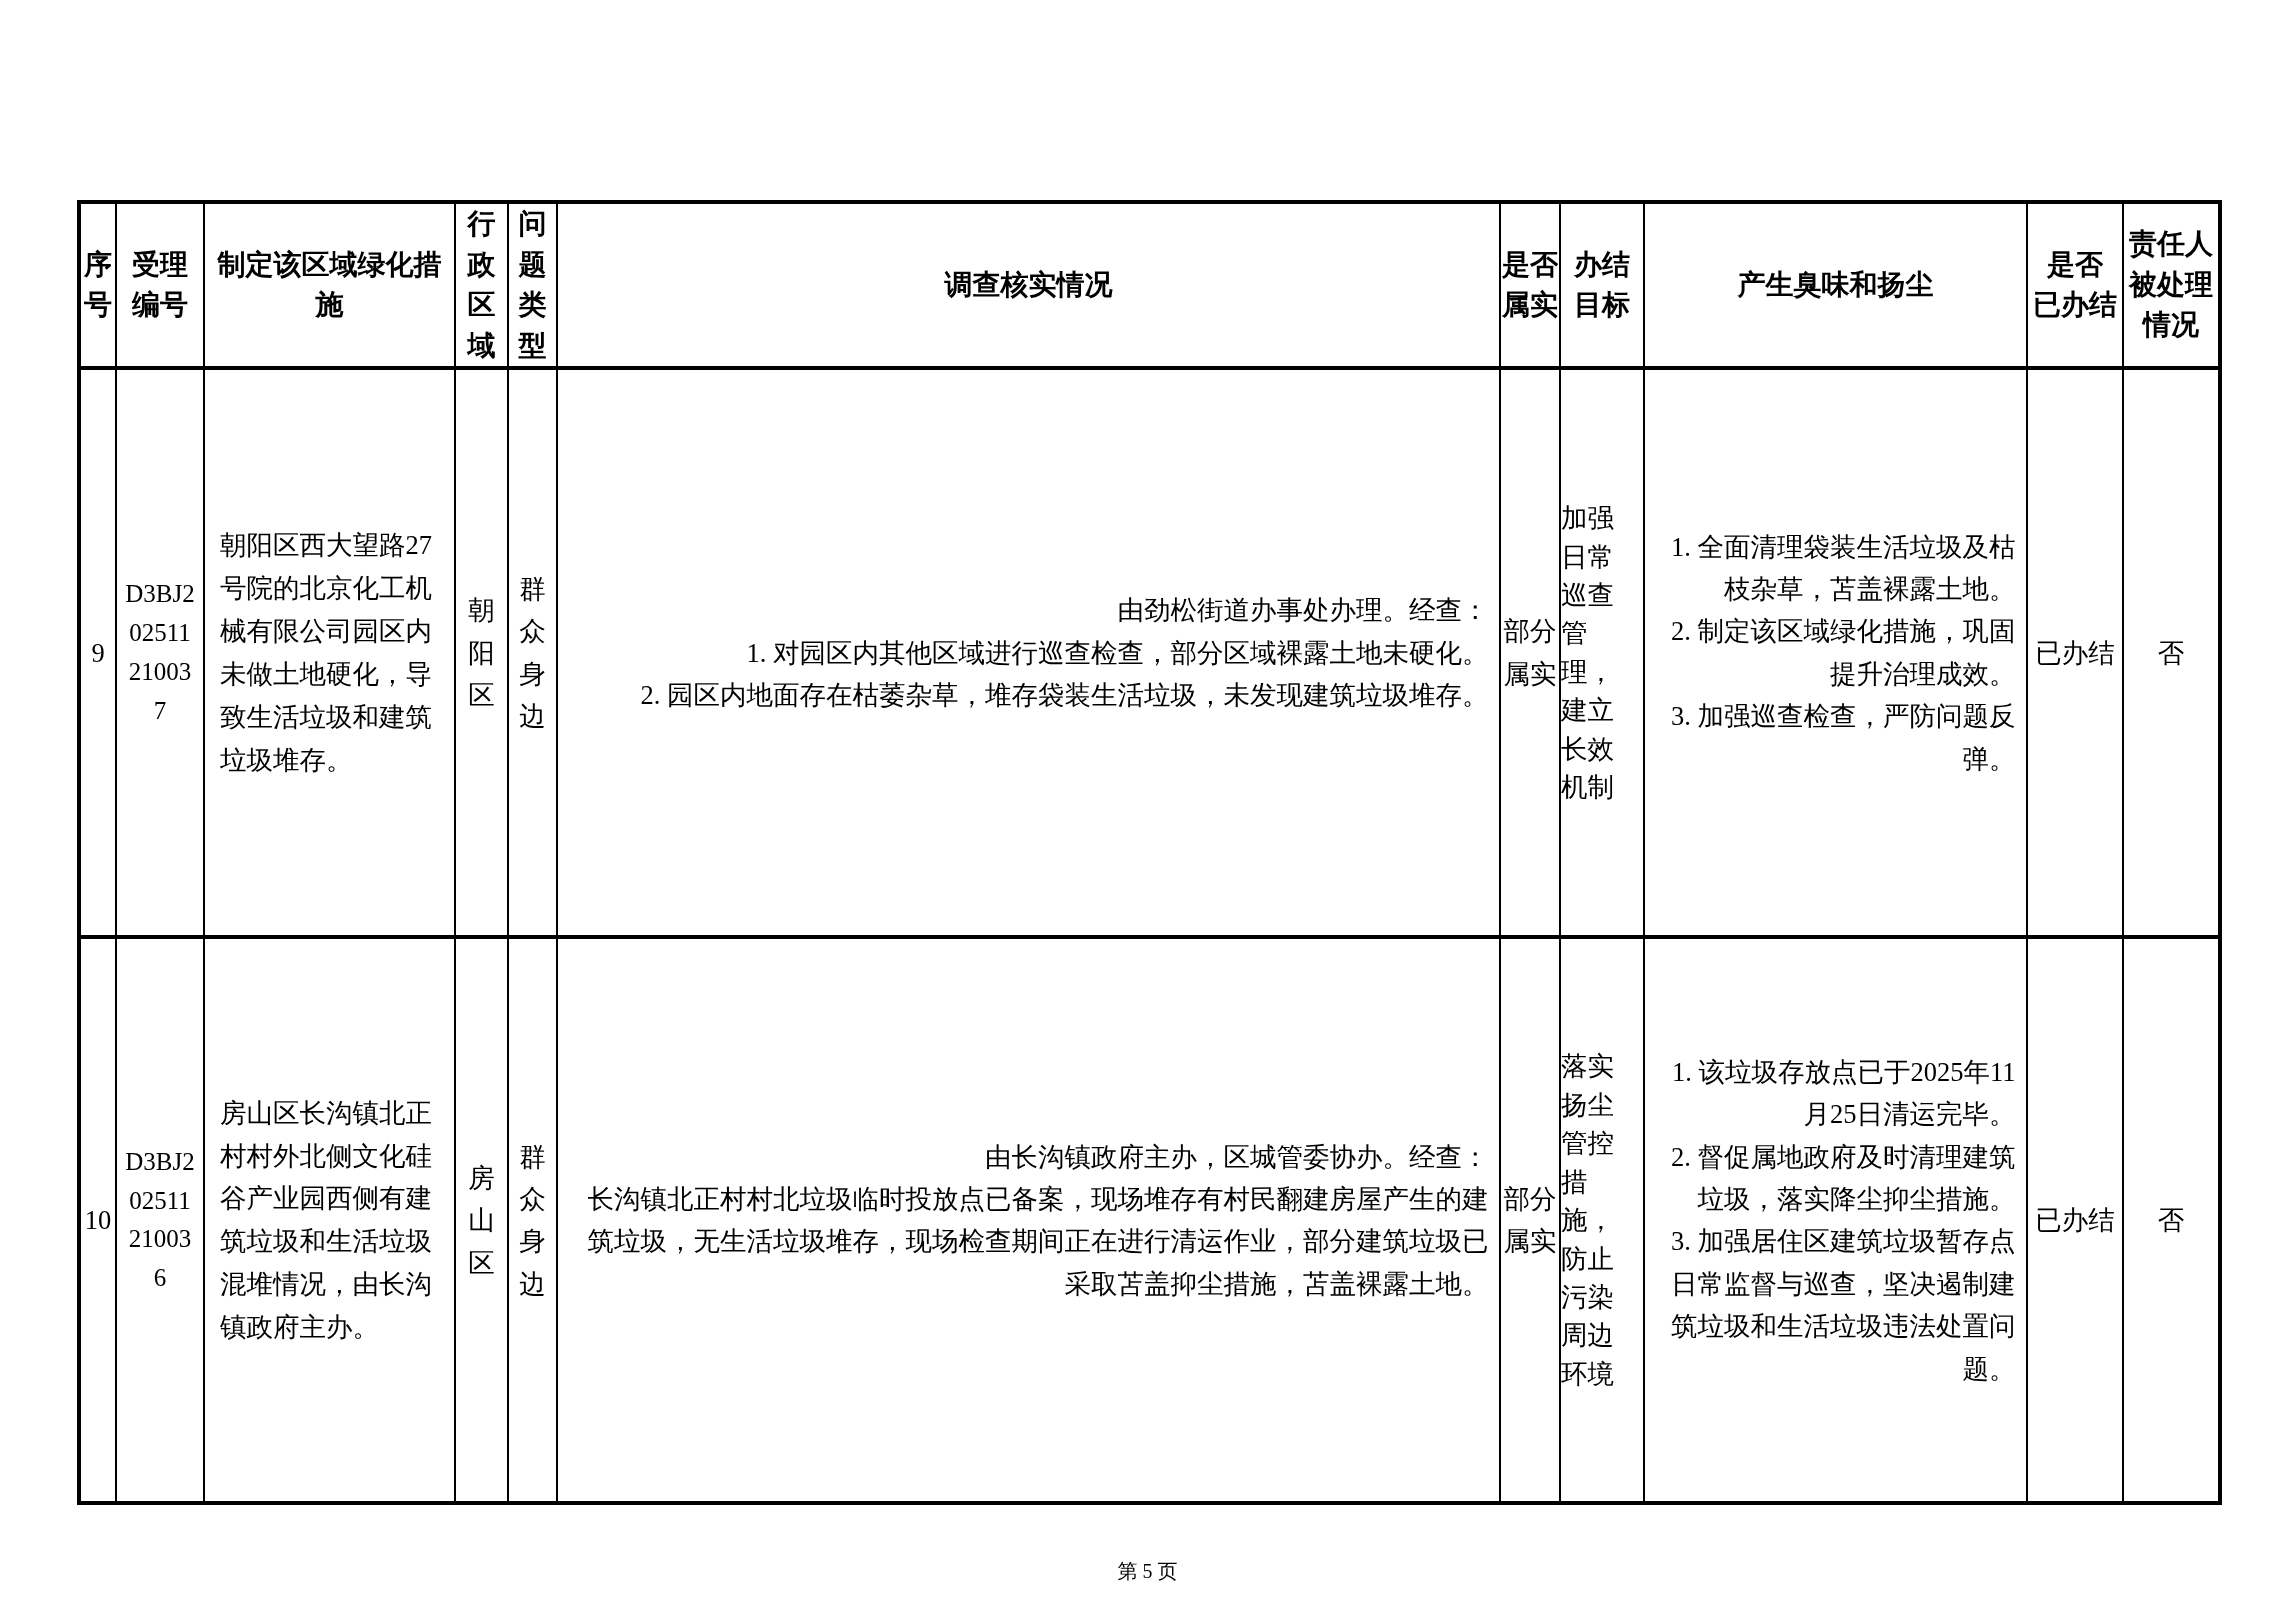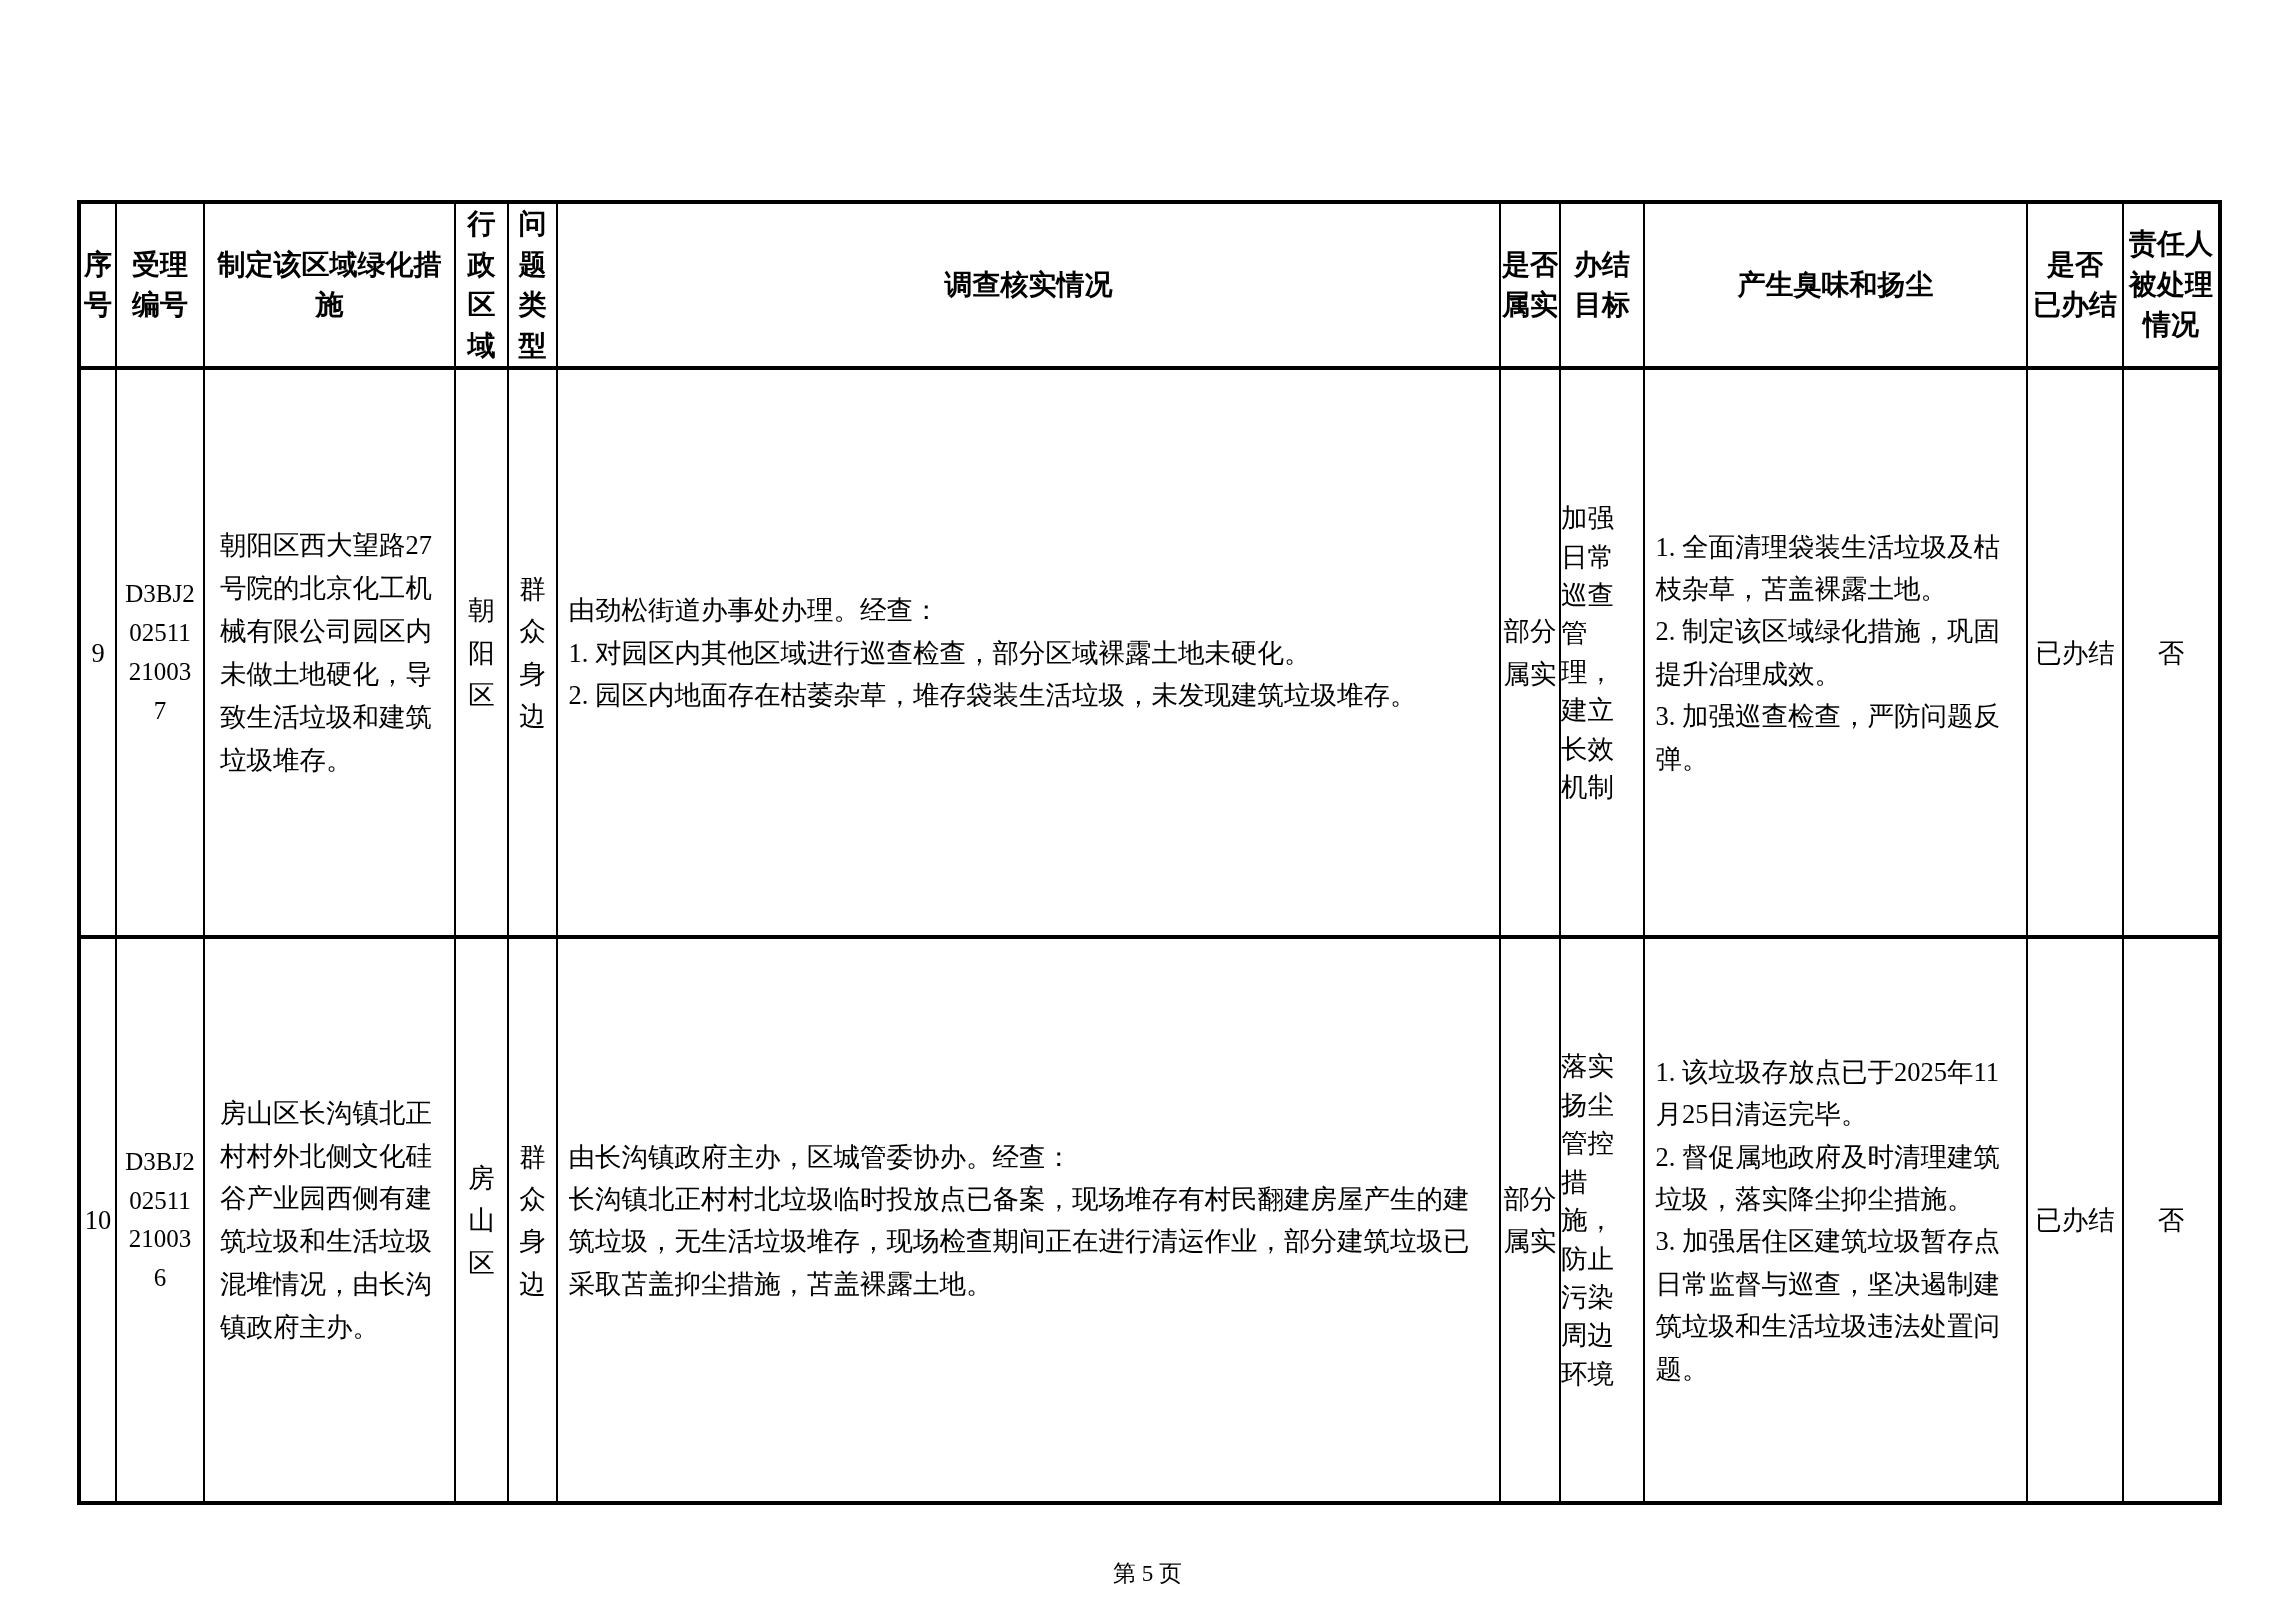--- a/index.html
+++ b/index.html
@@ -47,41 +47,41 @@
     white-space: pre-line;
   }
   td.c-case {
     text-align: center;
     font-size: 25px;
     line-height: 1.55;
     word-break: break-all;
     padding: 0 6px;
   }
   td.c-para {
-    text-align: left;
+    text-align: right;
     padding: 0 10.6px;
     white-space: pre-line;
   }
   td.c-problem {
     text-align: left;
     padding: 0 15px;
     line-height: 1.62;
   }
   td.c-goal {
     text-align: left;
     white-space: pre-line;
     line-height: 1.45;
   }
   .page-footer {
     position: absolute;
     left: 0;
     top: 1558px;
     width: 2295px;
     text-align: center;
-    font-size: 23px;
+    font-size: 20px;
     font-family: "Liberation Serif", serif;
   }
 </style>
 </head>
 <body>
 
 <table class="case-table">
   <colgroup>
     <col style="width:37px">
     <col style="width:88px">

